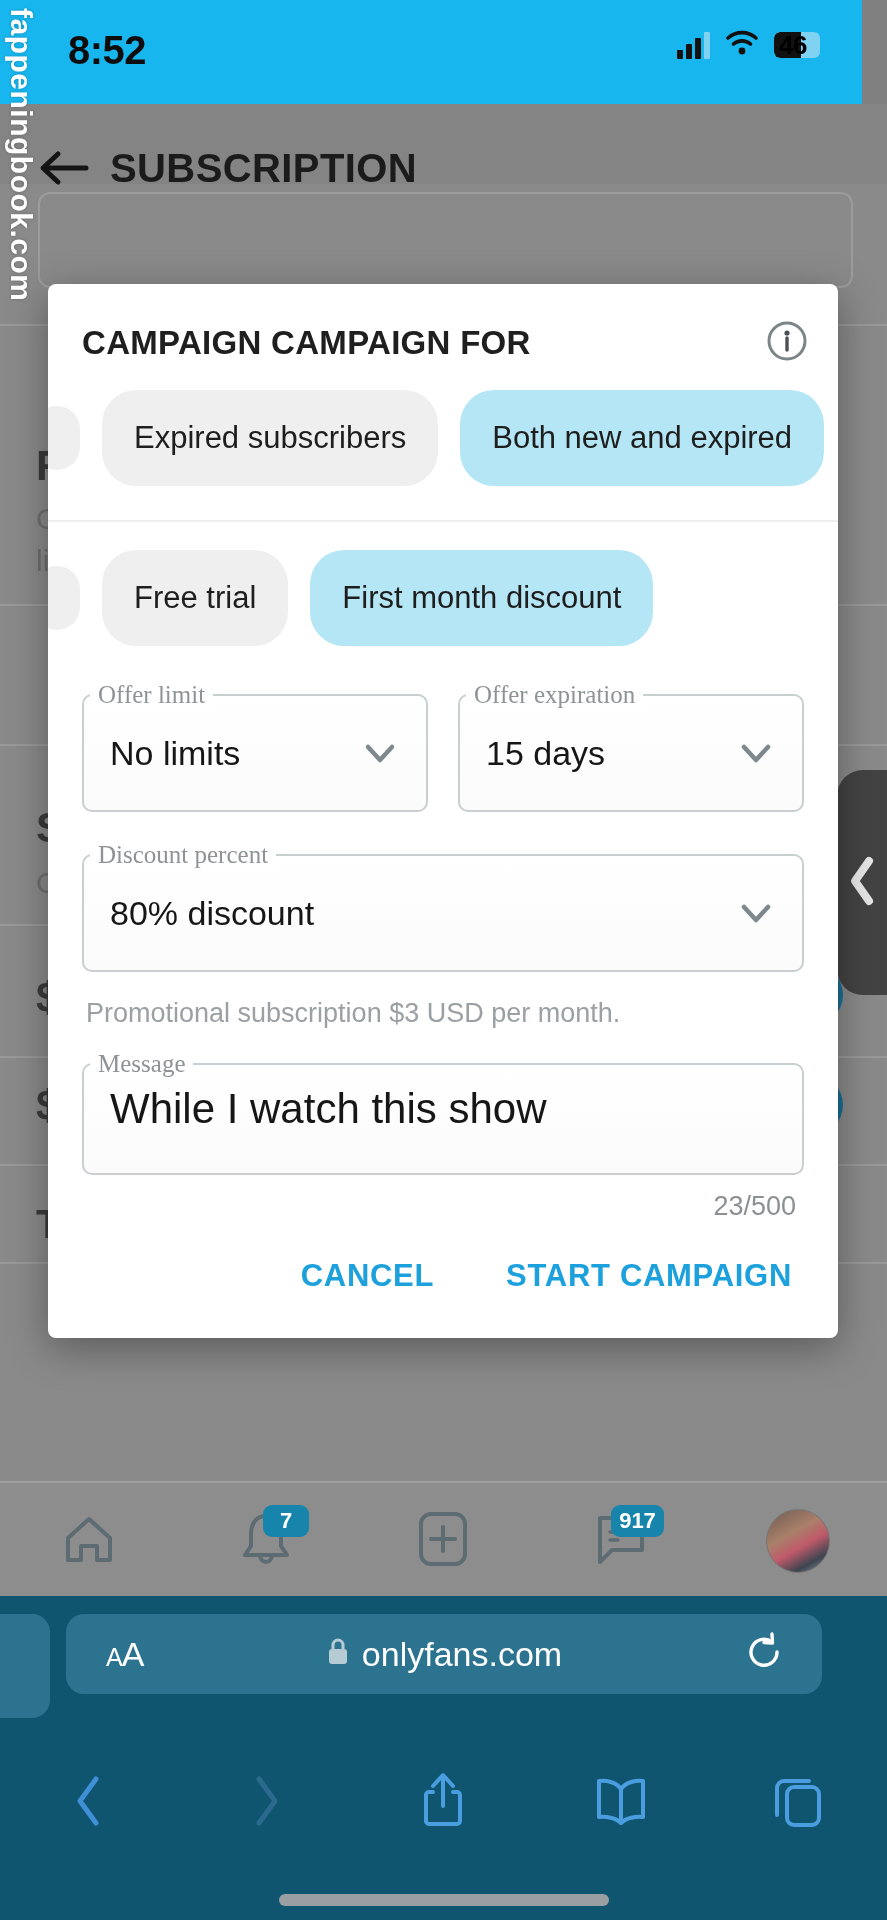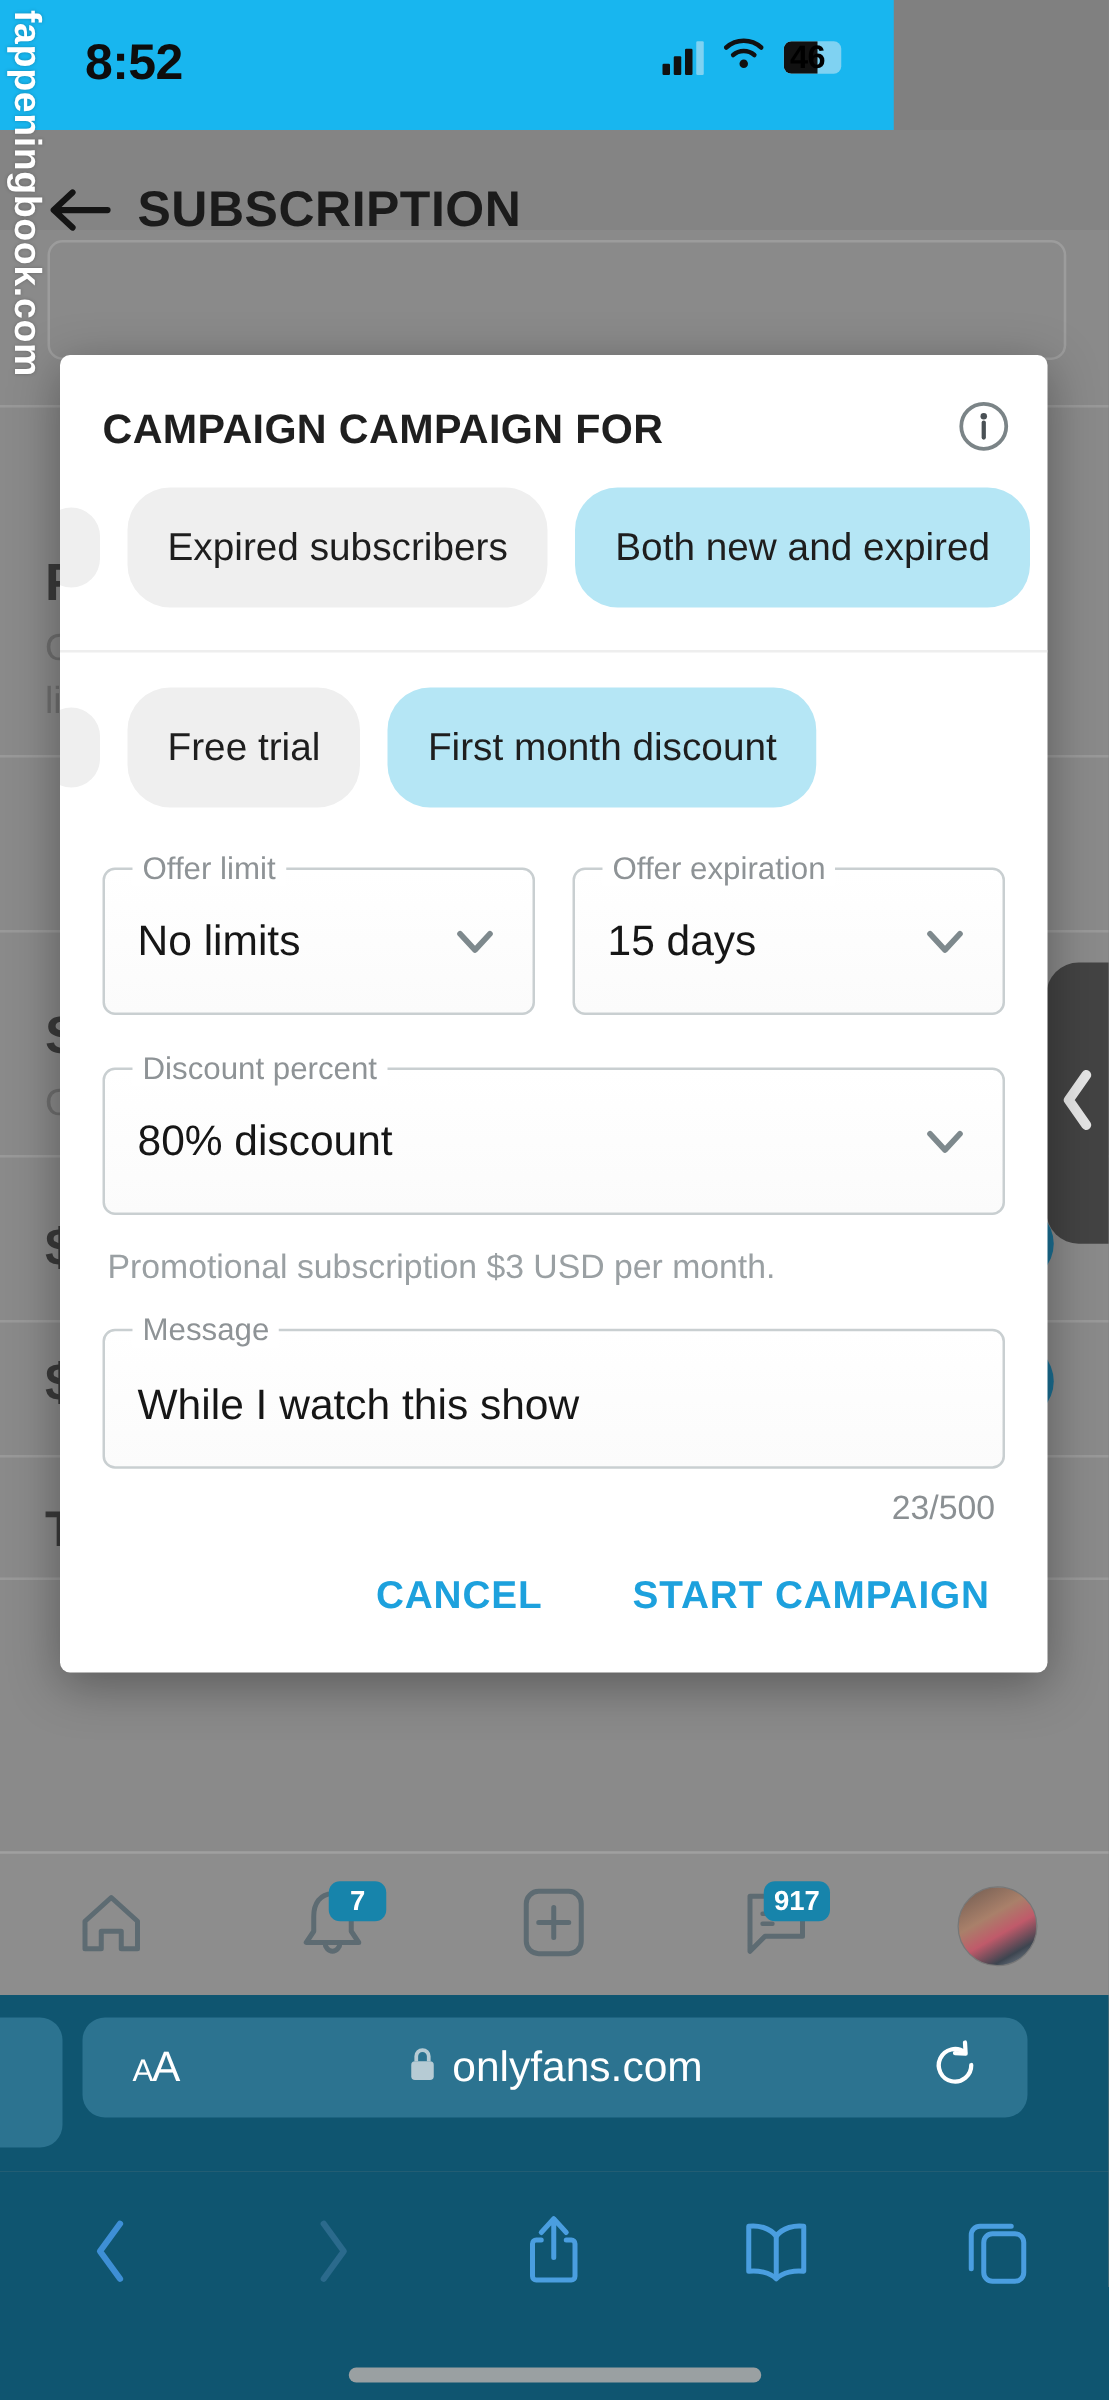--- a/index.html
+++ b/index.html
@@ -6,21 +6,21 @@
   body{
     width:887px;height:1920px;overflow:hidden;position:relative;
     background:#808080;
     font-family:"Liberation Sans", sans-serif;
     -webkit-font-smoothing:antialiased;
   }
   .screen{position:absolute;inset:0;width:887px;height:1920px;overflow:hidden;}
 
   
   .statusbar{
-    position:absolute;left:0;top:0;width:715px;height:104px;
+    position:absolute;left:0;top:0;width:862px;height:104px;
     background:#18b6ef;
   }
   .sb-time{
     position:absolute;left:68px;top:28px;
     font-size:40px;font-weight:700;color:#0d0d0d;letter-spacing:-0.5px;
   }
   .sb-right{position:absolute;right:42px;top:30px;display:flex;align-items:center;gap:16px;}
   .sig{display:flex;align-items:flex-end;gap:3px;height:28px;}
   .sig i{display:block;width:6px;background:#111;border-radius:1px;}
   .sig i:nth-child(1){height:9px;}
@@ -121,35 +121,35 @@
   .dlg-body{padding:30px 34px 0 34px;}
 
   
   .field{
     position:relative;border:2px solid #c9cfd1;border-radius:10px;
     height:118px;box-sizing:border-box;
     display:flex;align-items:center;
     background:linear-gradient(180deg,#ffffff 0%, #fbfbfb 100%);
   }
   .field .flabel{
-    position:absolute;left:22px;top:-15px;background:#fff;padding:0 8px;
-    font-size:25px;color:#8e9396;line-height:28px;
+    position:absolute;left:6px;top:-15px;background:#fff;padding:0 8px;
+    font-size:25px;color:#8e9396;line-height:28px;font-family:Liberation Serif, serif;
   }
   .field .fval{
     font-size:34px;color:#161616;padding-left:26px;flex:1;
     white-space:nowrap;overflow:hidden;
   }
   .field .chev{width:44px;height:44px;margin-right:24px;flex:0 0 44px;}
   .row2{display:flex;gap:30px;}
   .row2 .field{flex:1 1 0;min-width:0;}
   .helper{
     font-size:27px;color:#9aa0a3;margin:26px 0 34px 4px;
   }
   .field.msg{height:112px;align-items:flex-start;}
-  .field.msg .fval{padding-top:40px;font-size:34px;}
+  .field.msg .fval{padding-top:20px;font-size:42px;}
   .counter{
     text-align:right;font-size:27px;color:#8b9093;margin:16px 8px 0 0;
   }
   .dlg-actions{
     display:flex;justify-content:flex-end;align-items:center;gap:72px;
     padding:36px 46px 44px 0;
   }
   .txtbtn{
     font-size:31px;font-weight:700;color:#1da1dd;letter-spacing:0.7px;
     background:none;border:0;padding:0;cursor:pointer;

